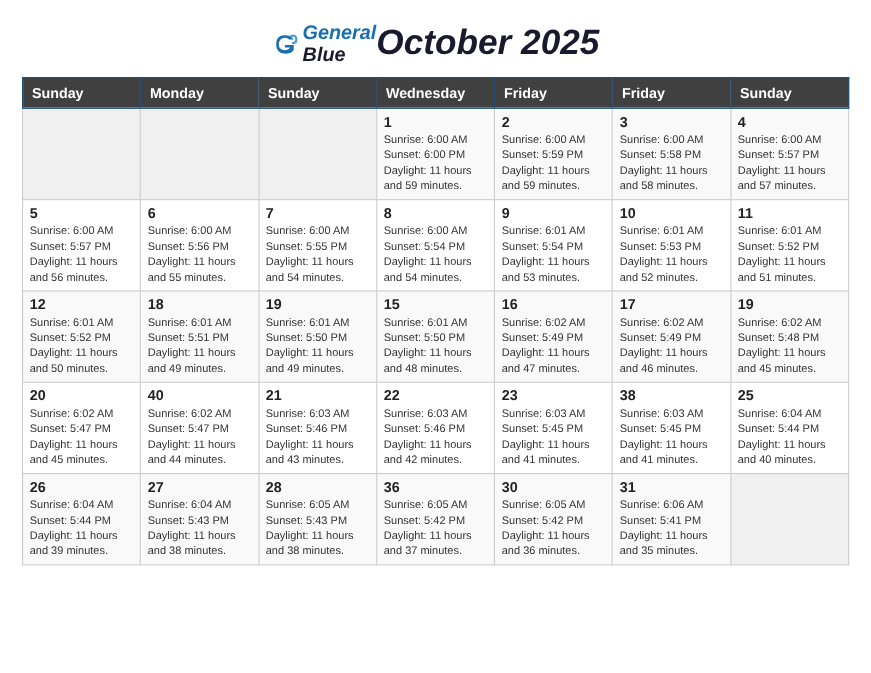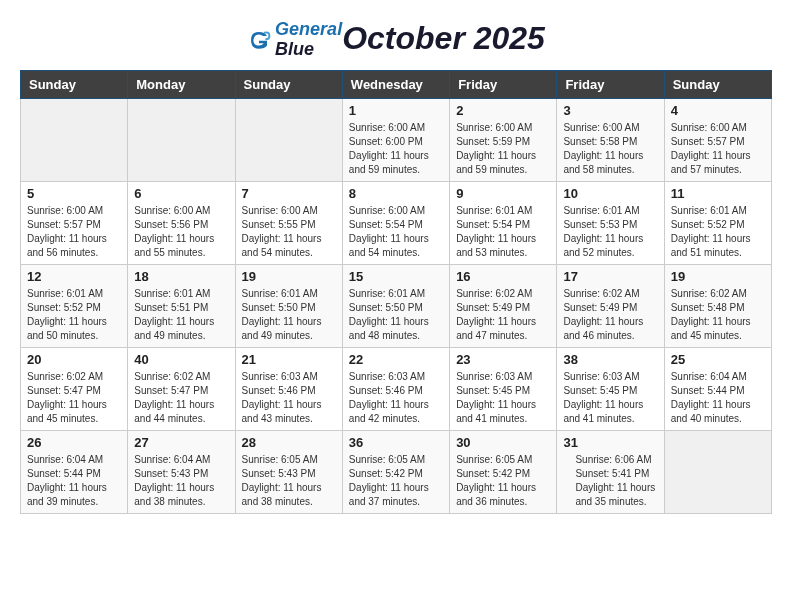--- a/index.html
+++ b/index.html
@@ -308,20 +308,20 @@
 Daylight: 11 hours and 37 minutes.</div>
         </td>
         <td>
           <div class="day-number">30</div>
           <div class="day-info" style="white-space: pre-line;">Sunrise: 6:05 AM
 Sunset: 5:42 PM
 Daylight: 11 hours and 36 minutes.</div>
         </td>
         <td>
           <div class="day-number">31</div>
-          <div class="day-info" style="white-space: pre-line; margin-left: 12px;">Sunrise: 6:06 AM
+          <div class="day-info" style="white-space: pre-line;">Sunrise: 6:06 AM
 Sunset: 5:41 PM
 Daylight: 11 hours and 35 minutes.</div>
         </td>
         <td class="empty-cell"></td>
       </tr>
     </tbody>
 </table>
 
 </body></html>

